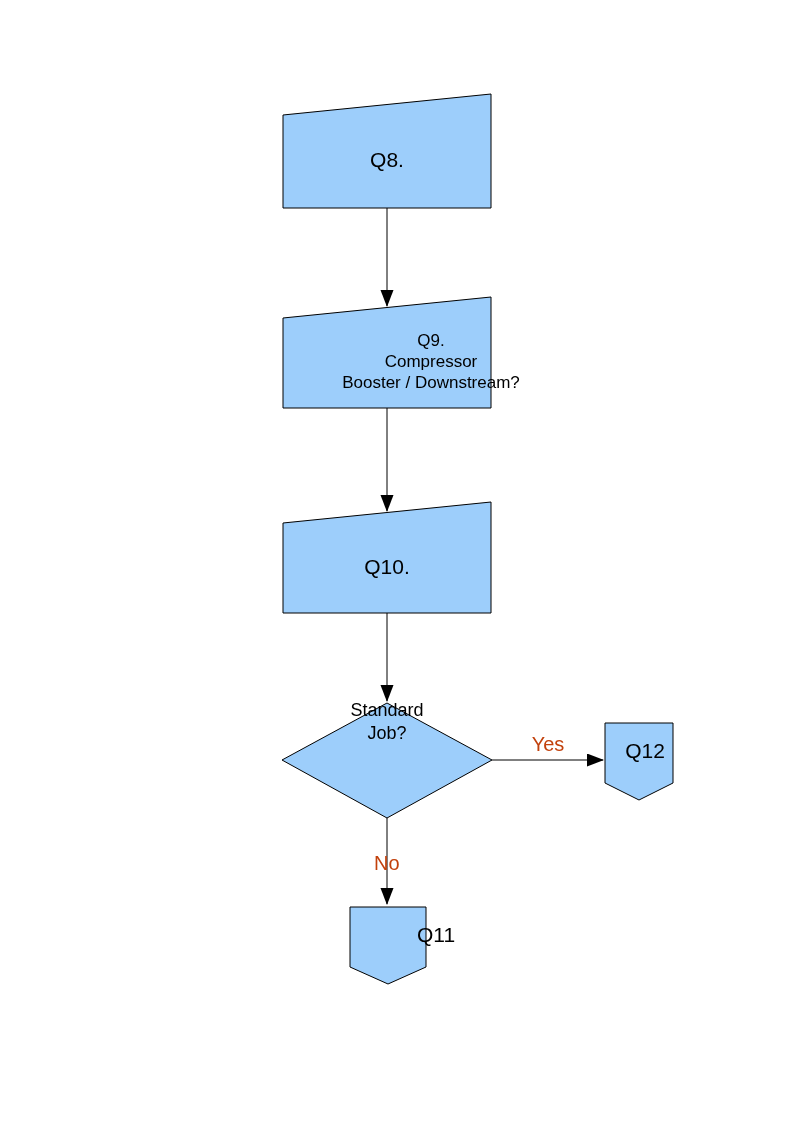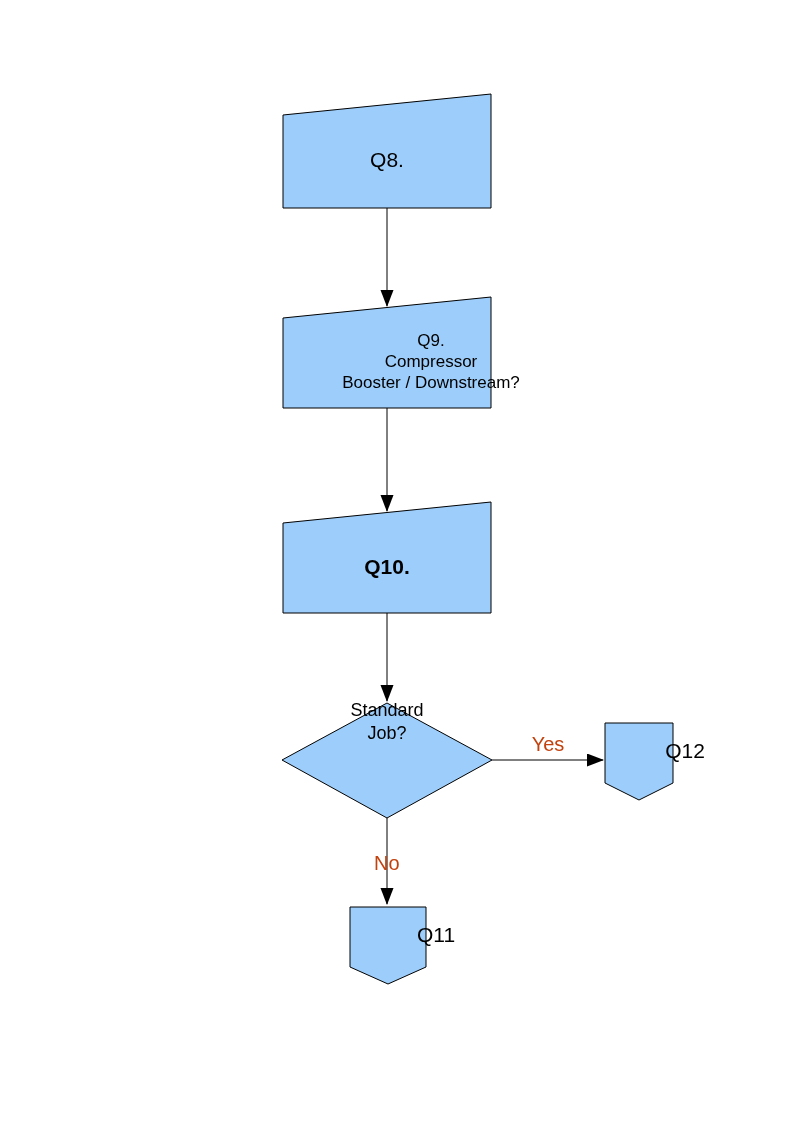--- a/index.html
+++ b/index.html
@@ -34,23 +34,23 @@
     display: flex;
     flex-direction: column;
     align-items: center;
     justify-content: center;
     text-align: center;
     white-space: nowrap;
     color: #000000;
   }
   .lbl-q8  { left:283px; top:112px; width:208px; height:96px; font-size:21px; line-height:28px; }
   .lbl-q9  { left:283px; top:316px; width:208px; height:90px; font-size:17px; line-height:21px;margin-left:44px; }
-  .lbl-q10 { left:283px; top:520px; width:208px; height:93px; font-size:21px; line-height:28px;font-weight:bold; }
+  .lbl-q10 { left:283px; top:520px; width:208px; height:93px; font-size:21px; line-height:28px; }
   .lbl-dec { left:282px; top:664px; width:210px; height:115px; font-size:18px; line-height:23px; }
-  .lbl-q12 { left:605px; top:723px; width:80px;  height:56px; font-size:21px;padding-left:40px; }
+  .lbl-q12 { left:605px; top:723px; width:80px;  height:56px; font-size:21px; }
   .lbl-q11 { left:350px; top:907px; width:76px;  height:56px; font-size:21px;padding-left:48px; }
   .edge-label {
     position: absolute;
     font-size: 20px;
     line-height: 22px;
     color: #c2410c;
   }
   .lbl-yes { left:512px; top:733px; width:72px; text-align:center; }
   .lbl-no  { left:374px; top:852px; }
 </style>

